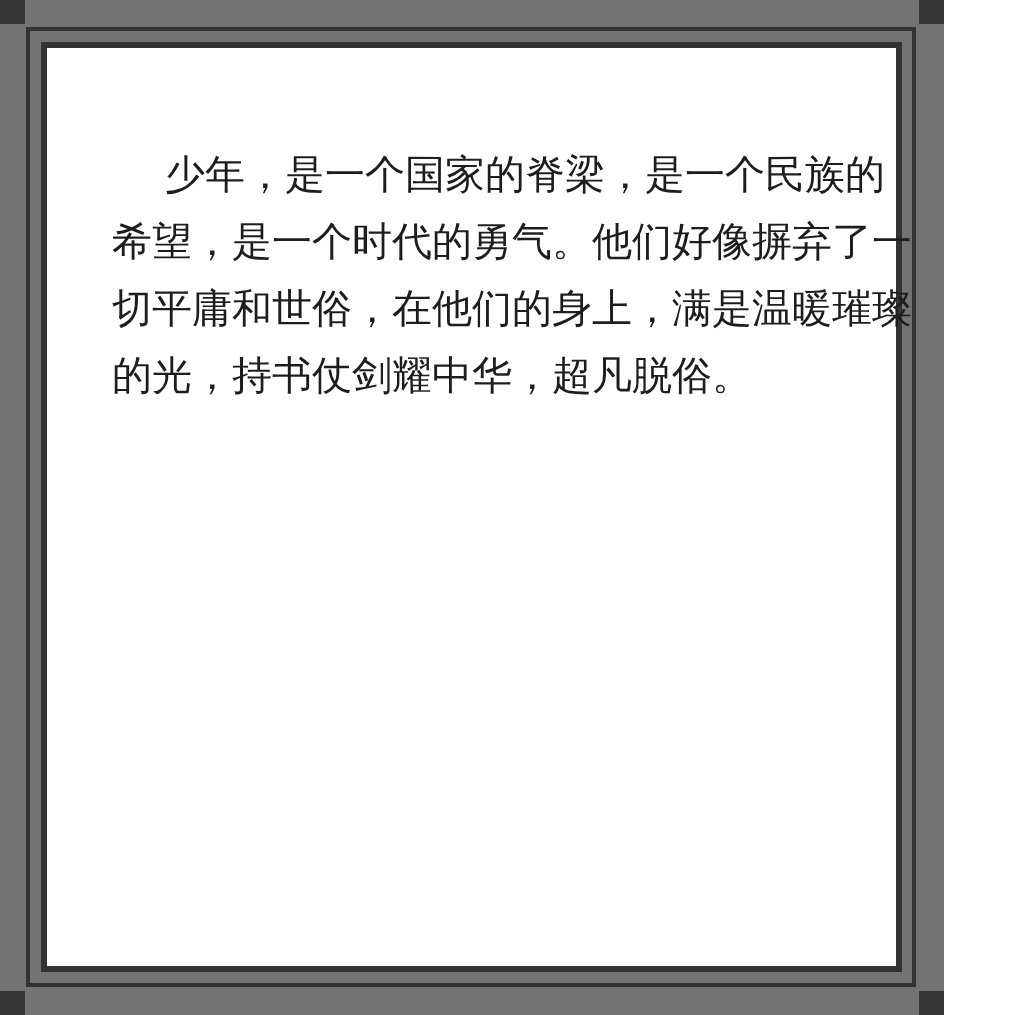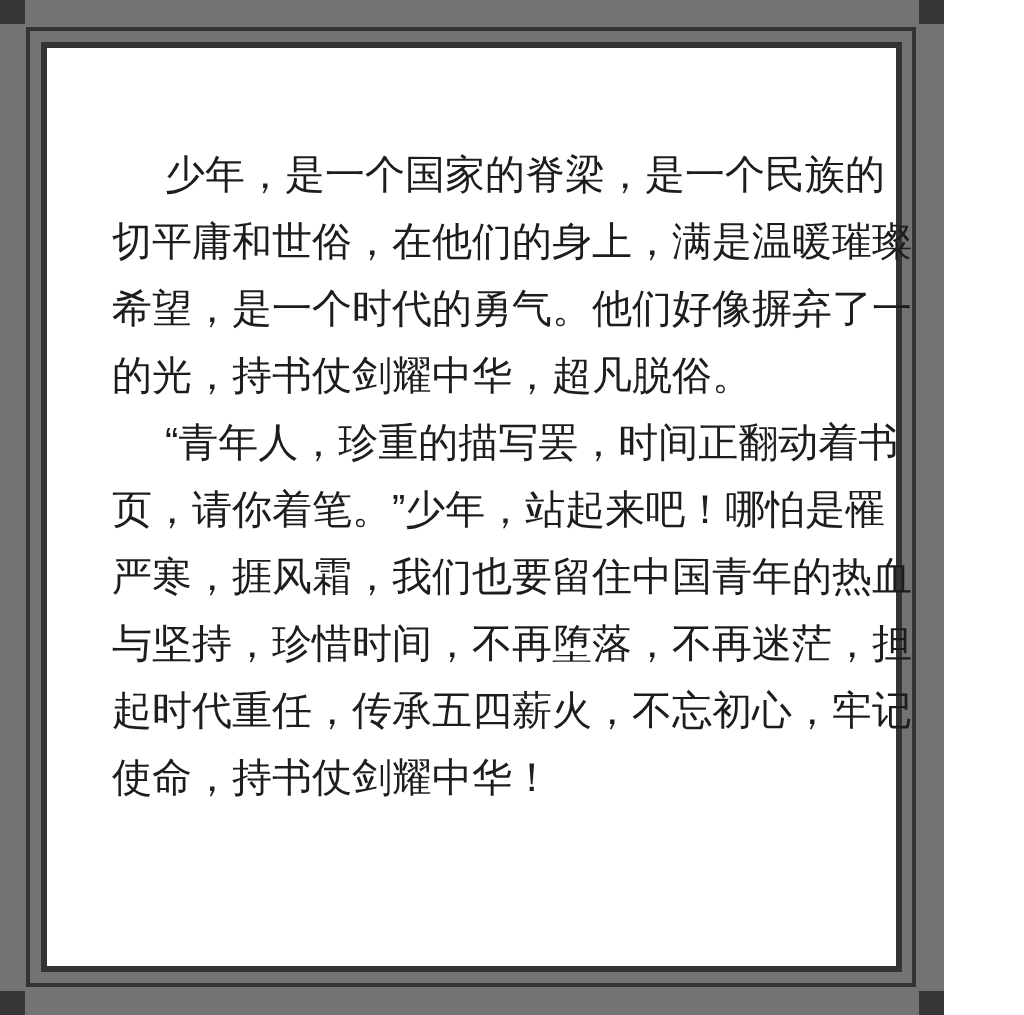--- a/index.html
+++ b/index.html
@@ -78,27 +78,19 @@
   <div class="corner bl"></div>
   <div class="corner br"></div>
 
   <div class="outer-frame"></div>
 
   <div class="inner-frame"></div>
 
   <div class="text-area">
     <div>
       <div class="text-line indent">少年，是一个国家的脊梁，是一个民族的</div>
+      <div class="text-line">希望，是一个时代的勇气。他们好像摒弃了一</div>
       <div class="text-line">切平庸和世俗，在他们的身上，满是温暖璀璨</div>
-      <div class="text-line">希望，是一个时代的勇气。他们好像摒弃了一</div>
       <div class="text-line">的光，持书仗剑耀中华，超凡脱俗。</div>
-    </div>
-    <div>
-      <div class="text-line indent">“青年人，珍重的描写罢，时间正翻动着书</div>
-      <div class="text-line">页，请你着笔。”少年，站起来吧！哪怕是罹</div>
-      <div class="text-line">严寒，捱风霜，我们也要留住中国青年的热血</div>
-      <div class="text-line">与坚持，珍惜时间，不再堕落，不再迷茫，担</div>
-      <div class="text-line">起时代重任，传承五四薪火，不忘初心，牢记</div>
-      <div class="text-line">使命，持书仗剑耀中华！</div>
     </div>
   </div>
 
 </div>
 
 </body></html>

